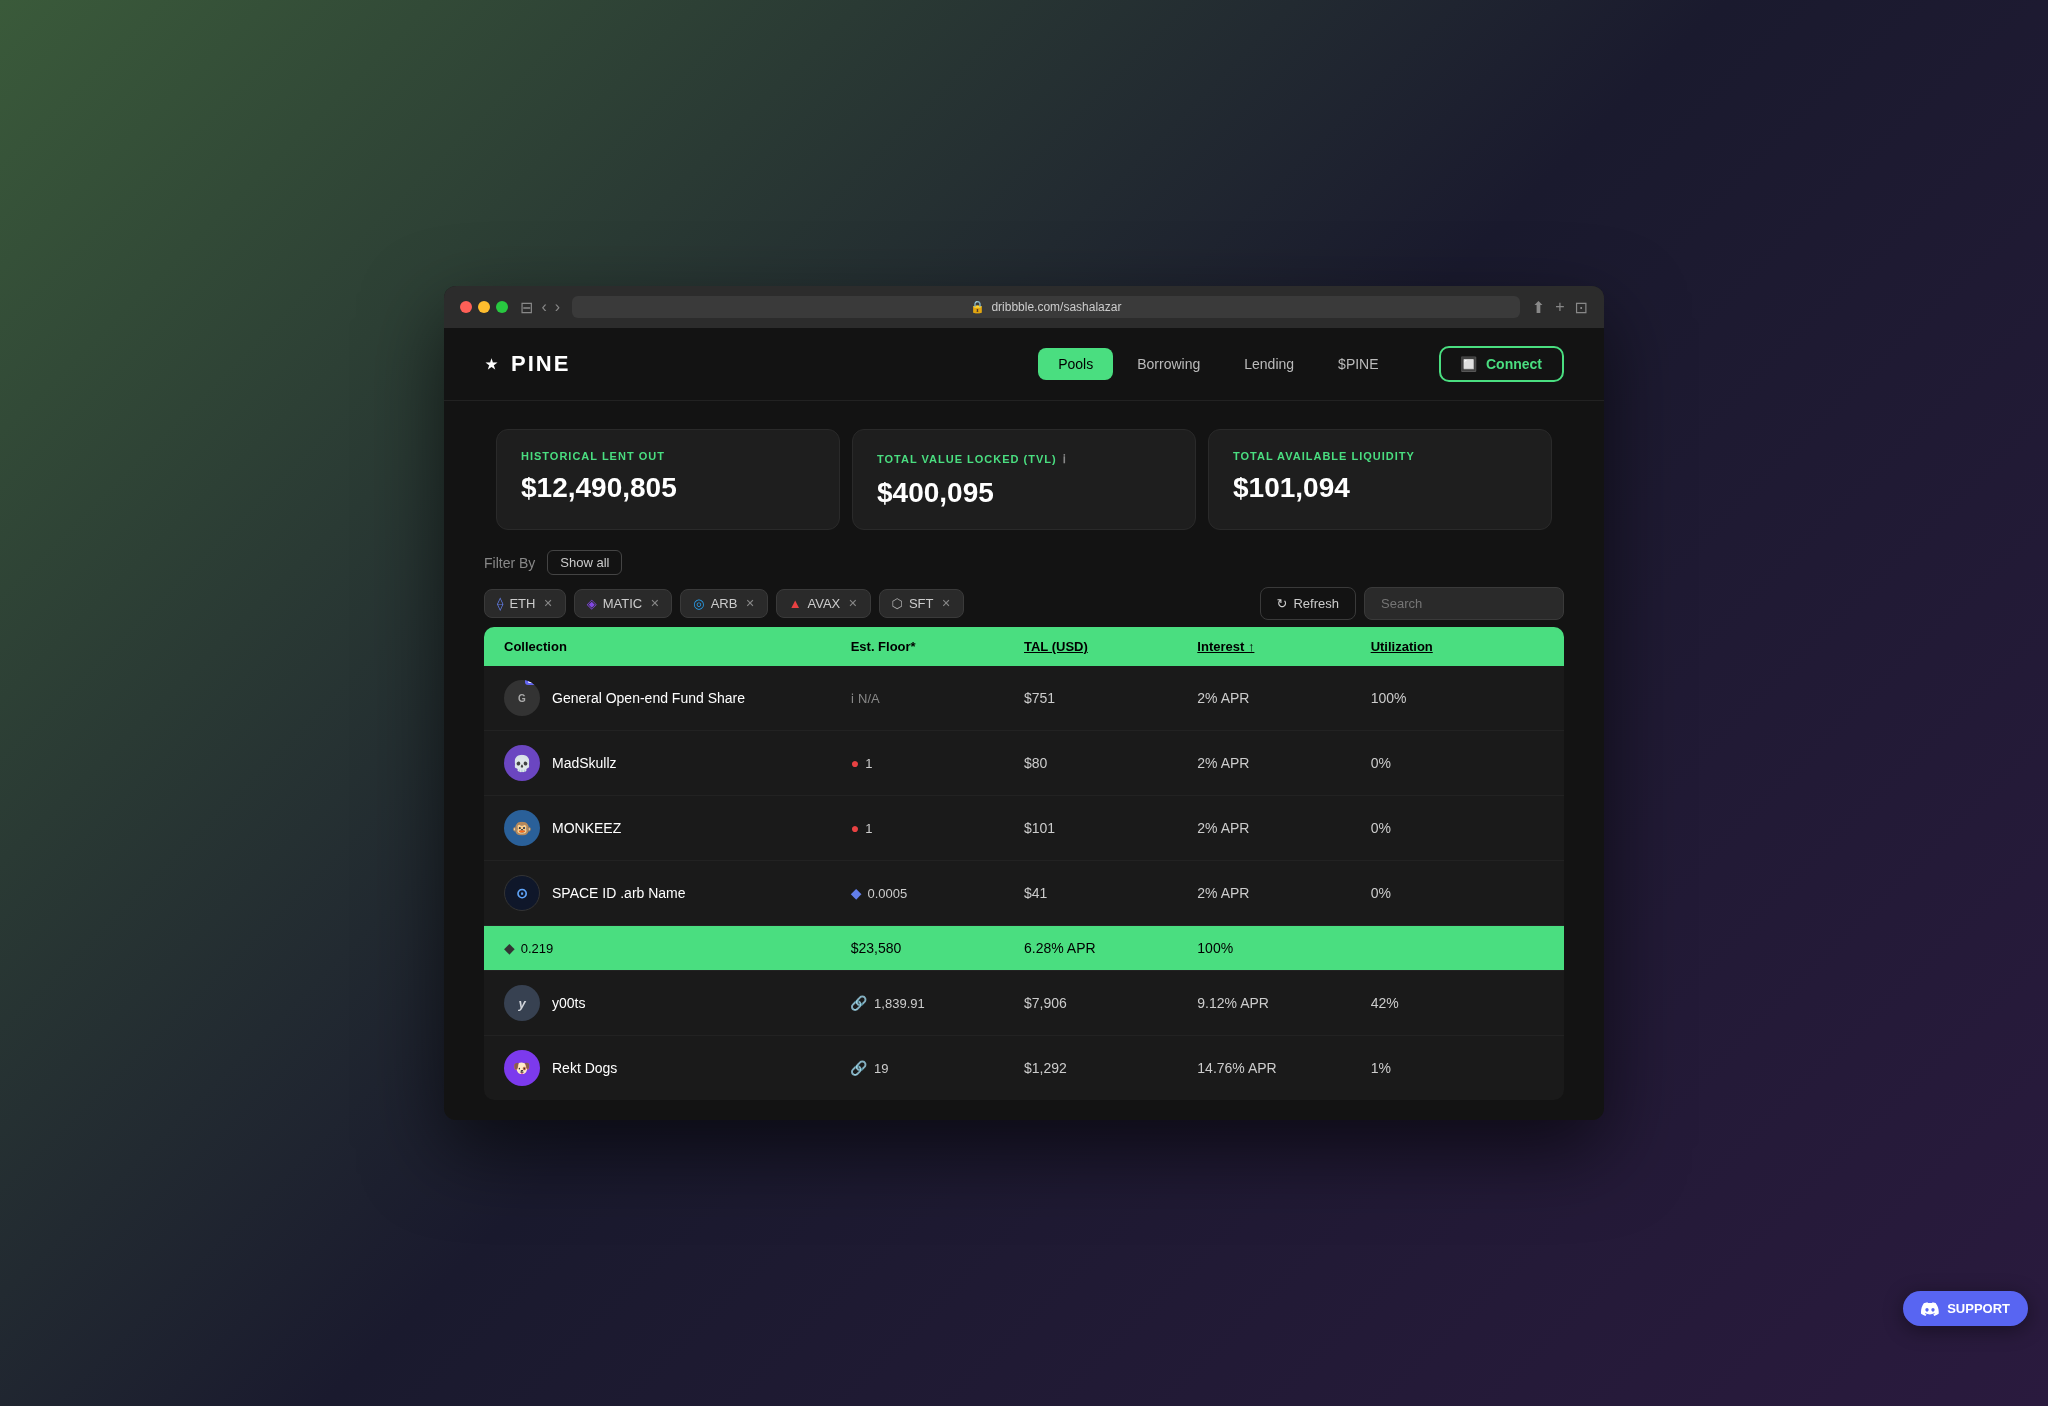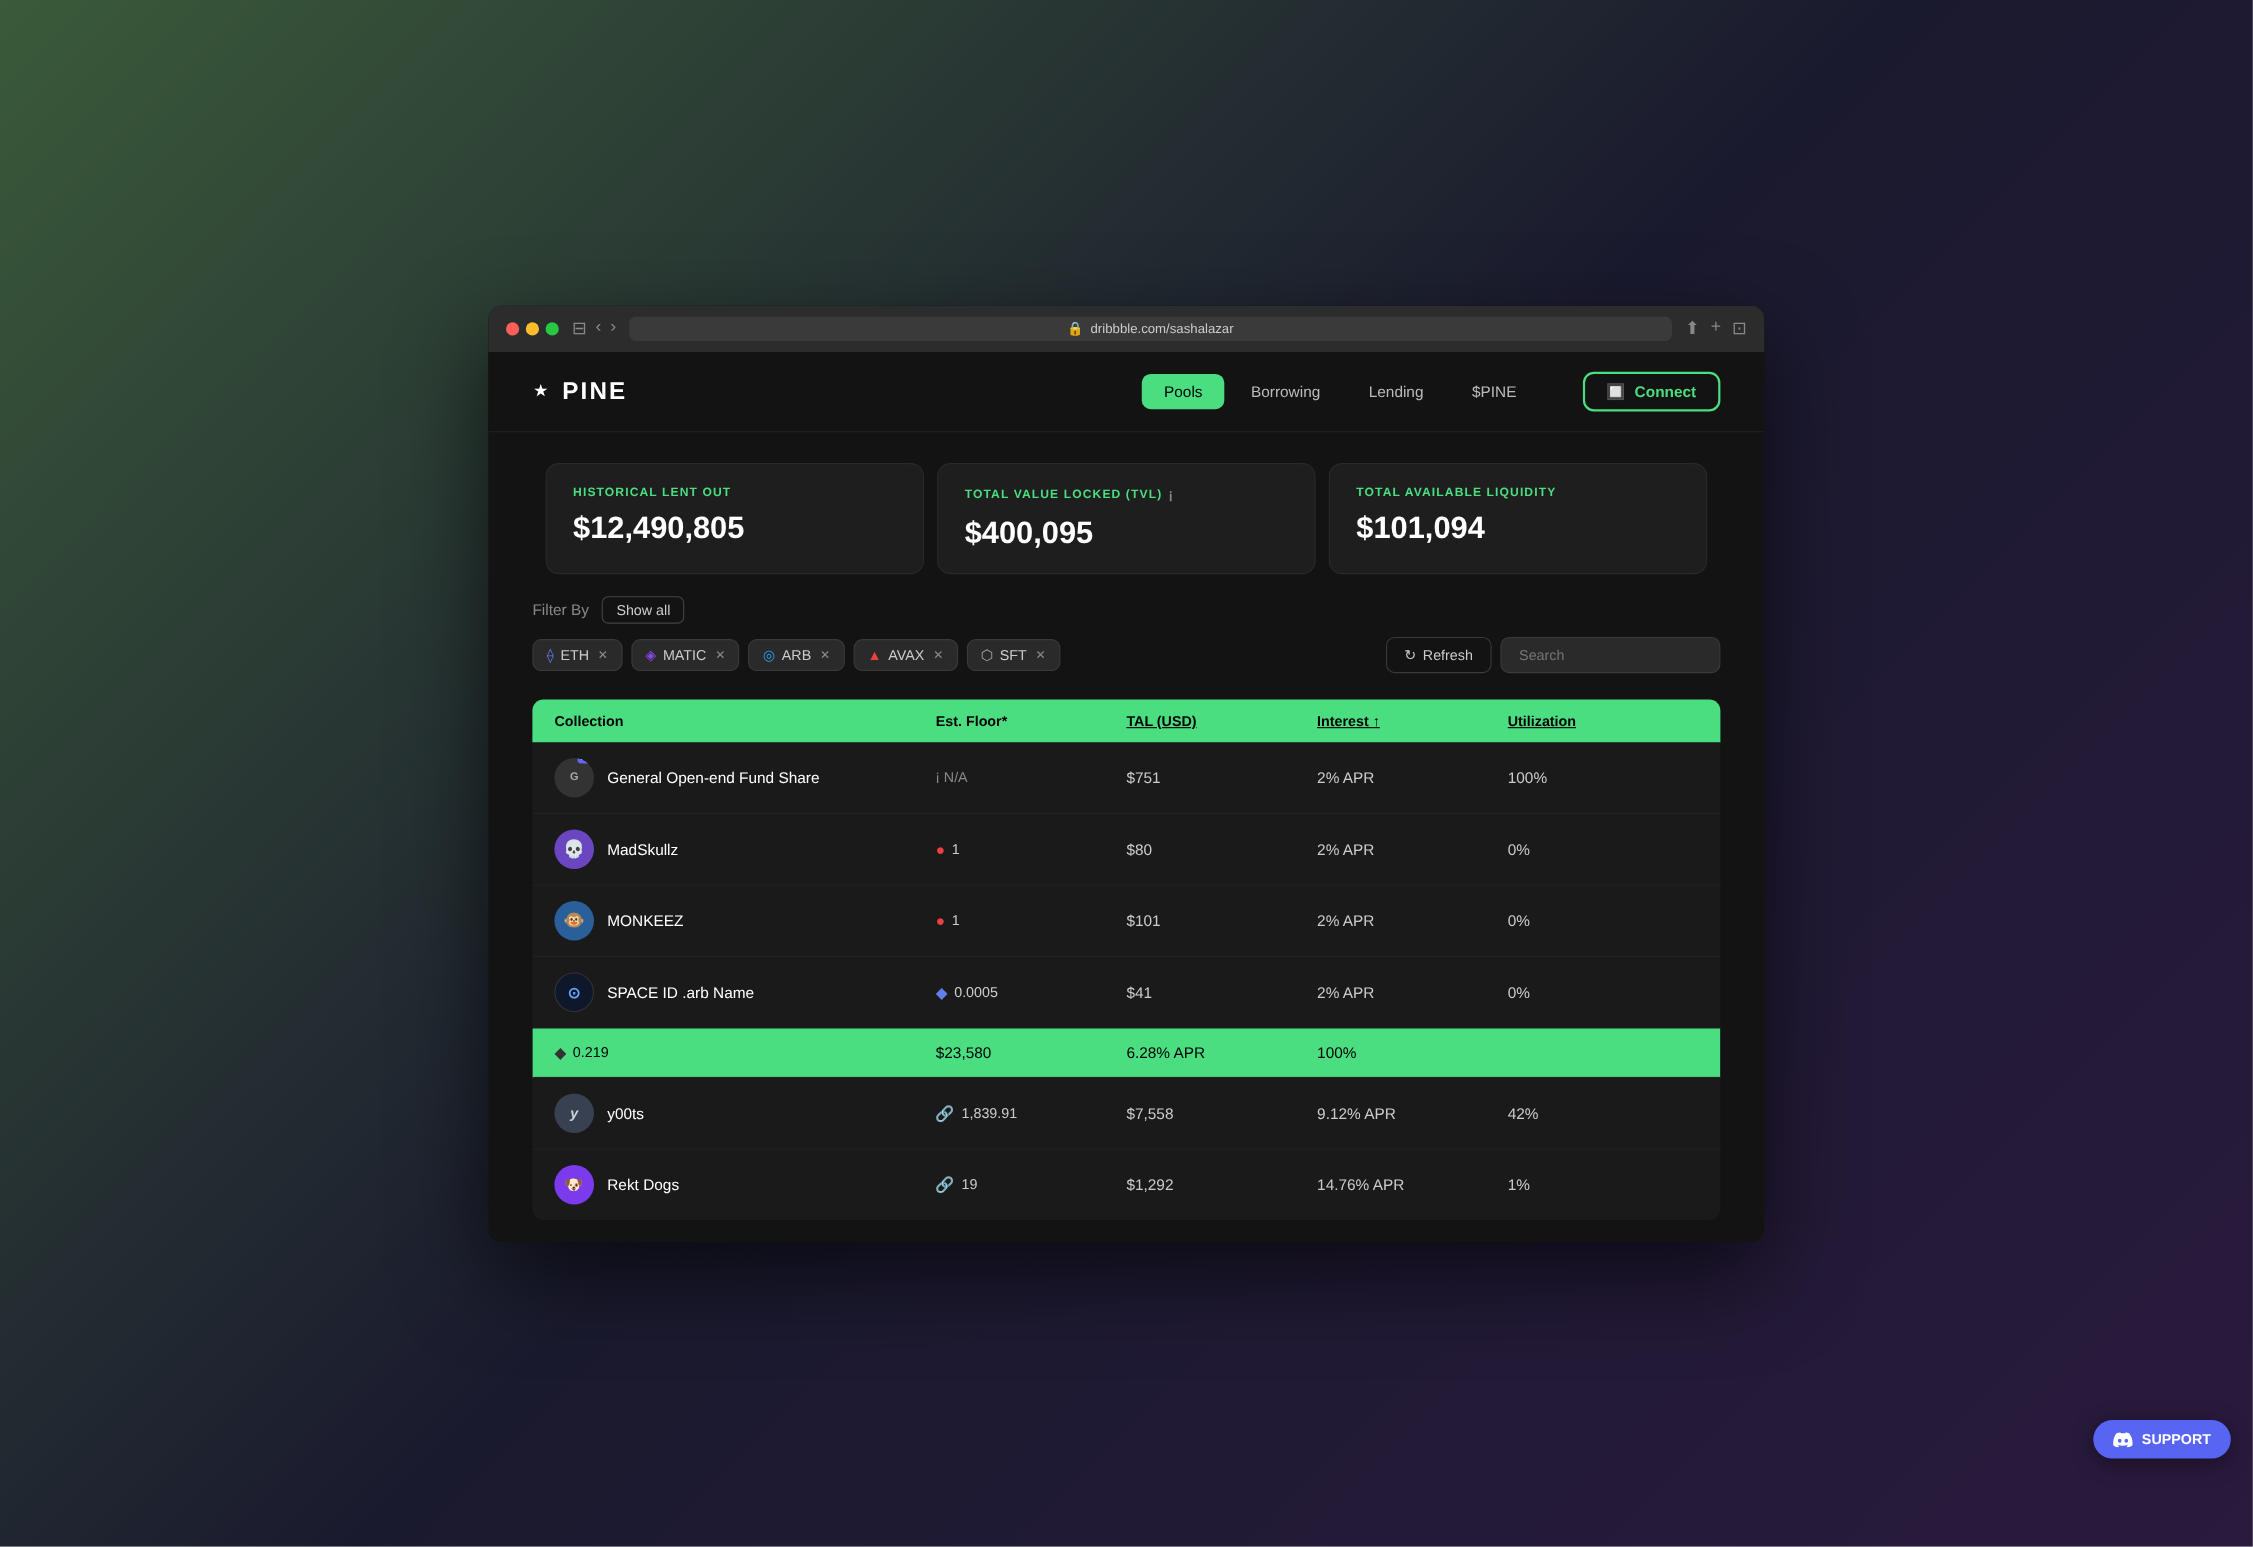--- a/index.html
+++ b/index.html
@@ -163,21 +163,21 @@
     }
 
     .stat-value {
       font-size: 28px;
       font-weight: 700;
       color: #fff;
     }
 
     
     .filters-section {
-      padding: 0 40px 24px;
+      padding: 0 40px 7px;
     }
 
     .filter-by-row {
       display: flex;
       align-items: center;
       gap: 12px;
       margin-bottom: 12px;
     }
 
     .filter-label {
@@ -600,21 +600,21 @@
               <span style="font-size:13px; color:#d1d5db; font-style:italic;">y</span>
             </div>
             <span class="collection-name">y00ts</span>
           </div>
           <div class="td">
             <div class="floor-cell">
               <span style="color:#8247e5;">🔗</span>
               <span class="floor-value">1,839.91</span>
             </div>
           </div>
-          <div class="td">$7,558</div>
+          <div class="td">$7,906</div>
           <div class="td">9.12% APR</div>
           <div class="td">42%</div>
         </div>
 
         <div class="table-row" style="border-bottom:none;">
           <div class="collection-cell">
             <div class="collection-avatar" style="background:#7c3aed;">
               <span style="font-size:14px;">🐶</span>
             </div>
             <span class="collection-name">Rekt Dogs</span>

